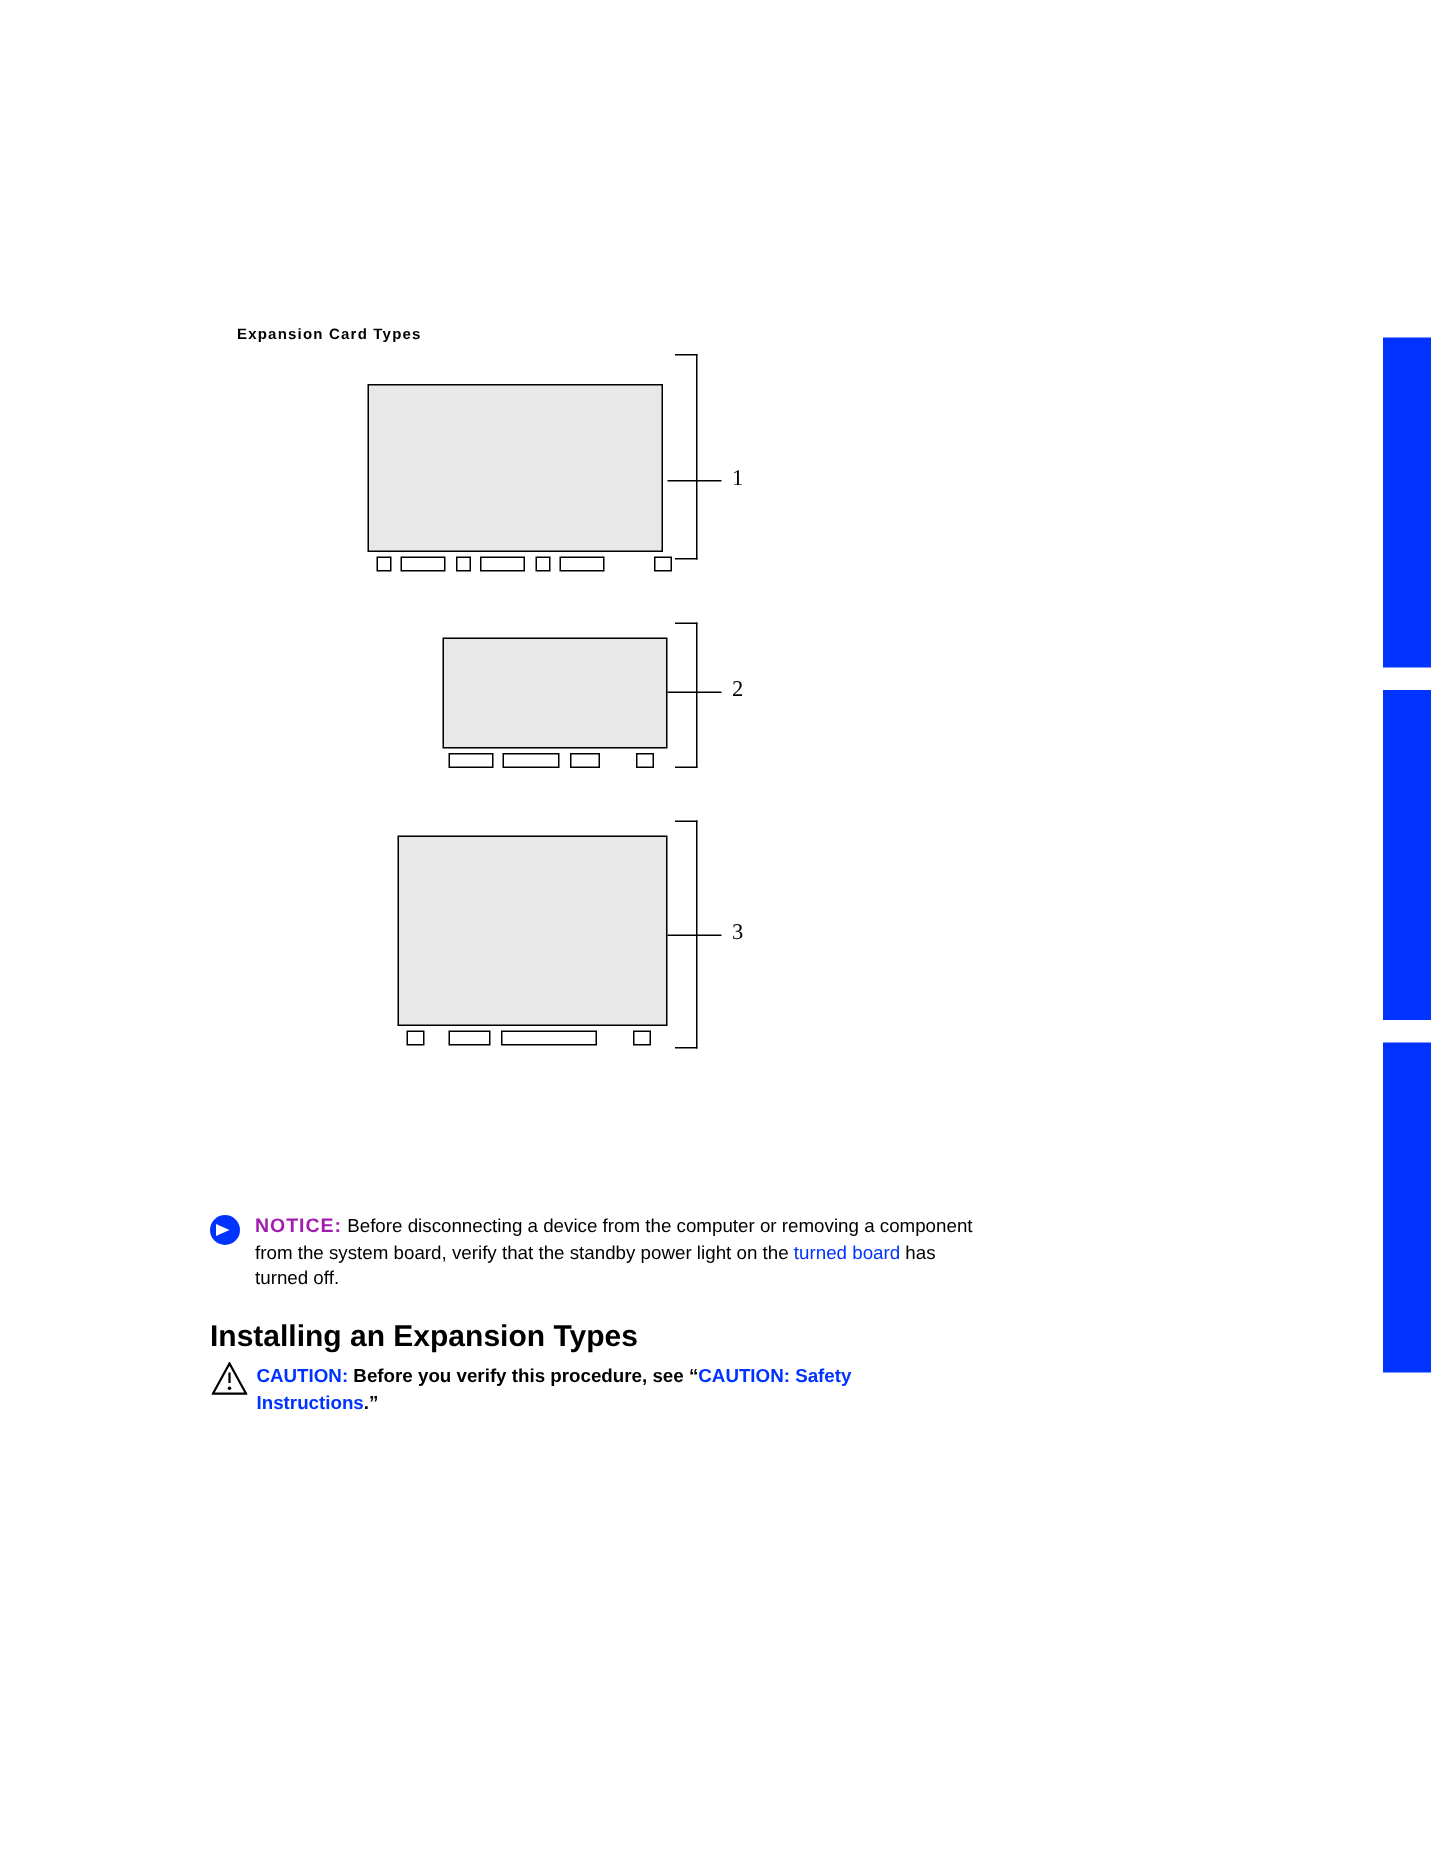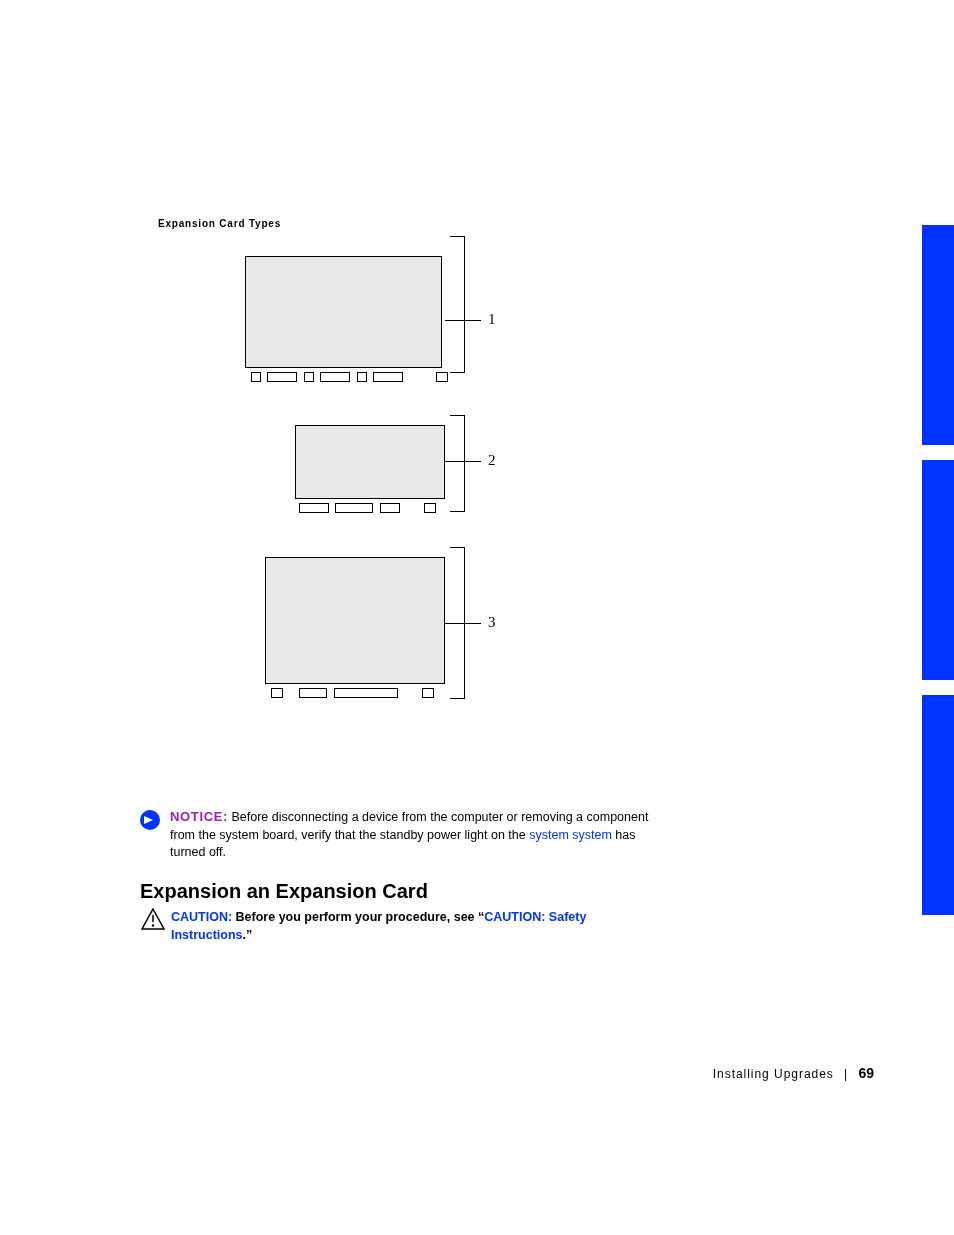--- a/index.html
+++ b/index.html
@@ -127,38 +127,33 @@
         <span class="conn" style="width:62px; margin-left:2px;"></span>
         <span class="conn" style="width:10px; margin-left:20px;"></span>
       </div>
     </div>
   </div>
 
 
   <div class="notice">
     <div class="notice-icon"></div>
     <div class="notice-text">
-      <span class="notice-label">NOTICE:</span><span> Before disconnecting a device from the computer or removing a component from the system board, verify that the standby power light on the </span><span class="link">system system</span><span> has turned off.</span>
+      <span class="notice-label">NOTICE:</span><span> Before disconnecting a device from the computer or removing a component from the system board, verify that the standby power light on the </span><span class="link">turned board</span><span> has turned off.</span>
     </div>
   </div>
 
-  <div class="section-title">Expansion an Expansion Card</div>
+  <div class="section-title">Installing an Expansion Types</div>
 
   <div class="caution">
     <div class="caution-icon">
       <svg viewBox="0 0 24 22">
           <path d="M12 1 L23 21 L1 21 Z" fill="none" stroke="#000" stroke-width="1.5"></path>
           <line x1="12" y1="7" x2="12" y2="14" stroke="#000" stroke-width="1.5"></line>
           <circle cx="12" cy="17.5" r="1.2" fill="#000"></circle>
         </svg>
     </div>
     <div class="caution-text">
-      <span class="blue">CAUTION:</span><span> Before you perform your procedure, see “</span><span class="blue">CAUTION: Safety Instructions</span><span>.”</span>
+      <span class="blue">CAUTION:</span><span> Before you verify this procedure, see “</span><span class="blue">CAUTION: Safety Instructions</span><span>.”</span>
     </div>
   </div>
 
 
-  <div class="footer">
-    <span>Installing Upgrades</span>
-    <span class="sep">|</span>
-    <span class="pnum">69</span>
-  </div>
 </div>
 
 </body></html>

